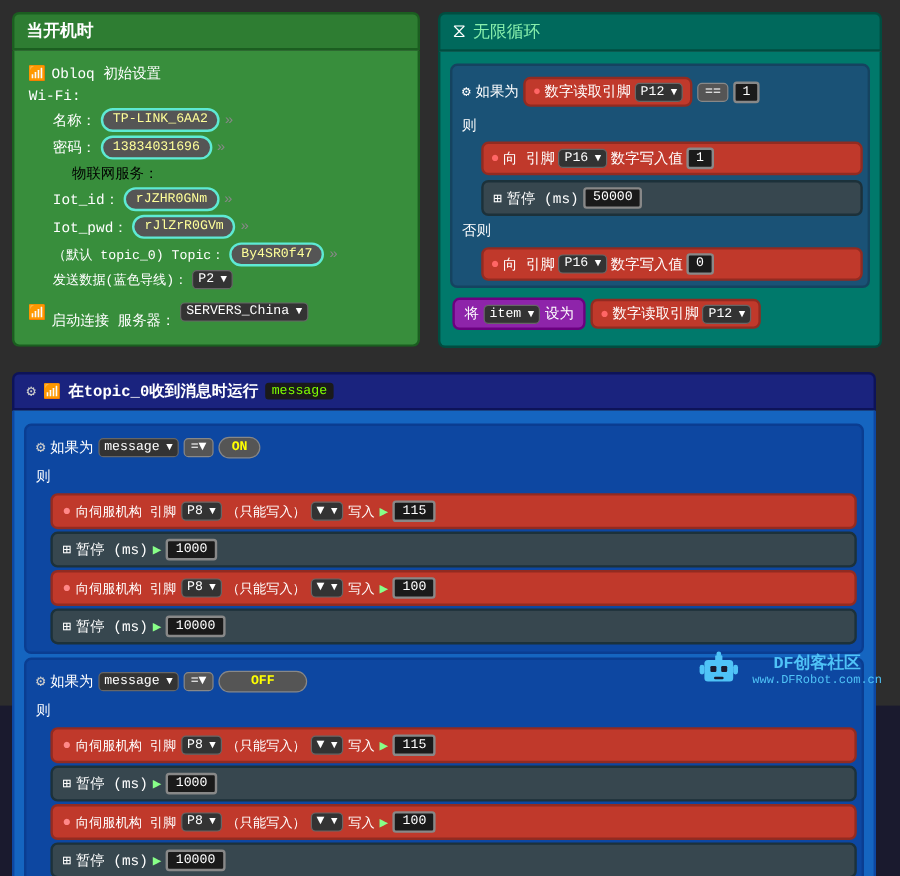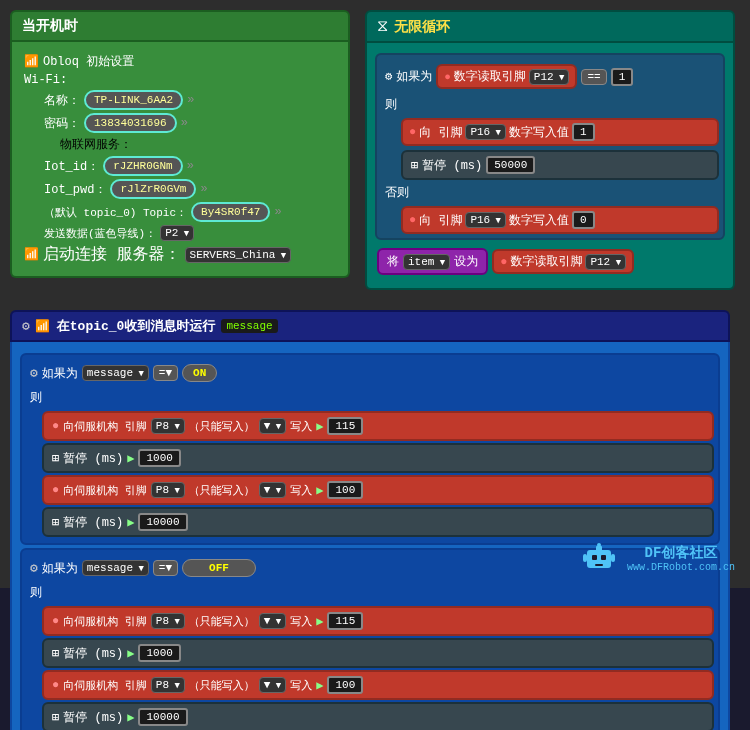--- a/index.html
+++ b/index.html
@@ -243,31 +243,31 @@
 
 
 
       <div class="row indent">
         <span style="color:#fff;font-size:11px;">发送数据(蓝色导线)：</span>
         <span class="dropdown">P2</span>
       </div>
 
       <div class="row">
         <span style="color:#4fc3f7;font-size:12px;">📶</span>
-        <span style="color:#fff;font-size:16px;">启动连接 服务器：</span>
+        <span style="color:#fff;font-size:12px;margin-top:15px;">启动连接 服务器：</span>
         <span class="dropdown">SERVERS_China</span>
       </div>
     </div>
   </div>
 
   <div class="section-top-right">
 
     <div style="display:flex;align-items:center;gap:6px;background:#00695c;border:2px solid #004d40;border-radius:6px 6px 0 0;padding:5px 10px;">
       <span style="color:#fff;font-size:16px;">⧖</span>
-      <span style="color:#fde047;font-size:14px;font-weight:bold;">无限循环</span>
+      <span style="color:#86efac;font-size:14px;font-weight:normal;">无限循环</span>
     </div>
 
     <div style="background:#00796b;border:2px solid #004d40;border-top:none;border-radius:0 0 6px 6px;padding:8px;">
 
       <div style="background:#1a5276;border:2px solid #154360;border-radius:6px;padding:4px;margin:2px 0;">
 
         <div class="row" style="padding:2px 4px;">
           <span style="color:#fff;font-size:12px;">⚙</span>
           <span style="color:#fff;">如果为</span>
           <span class="read-pin-block">

